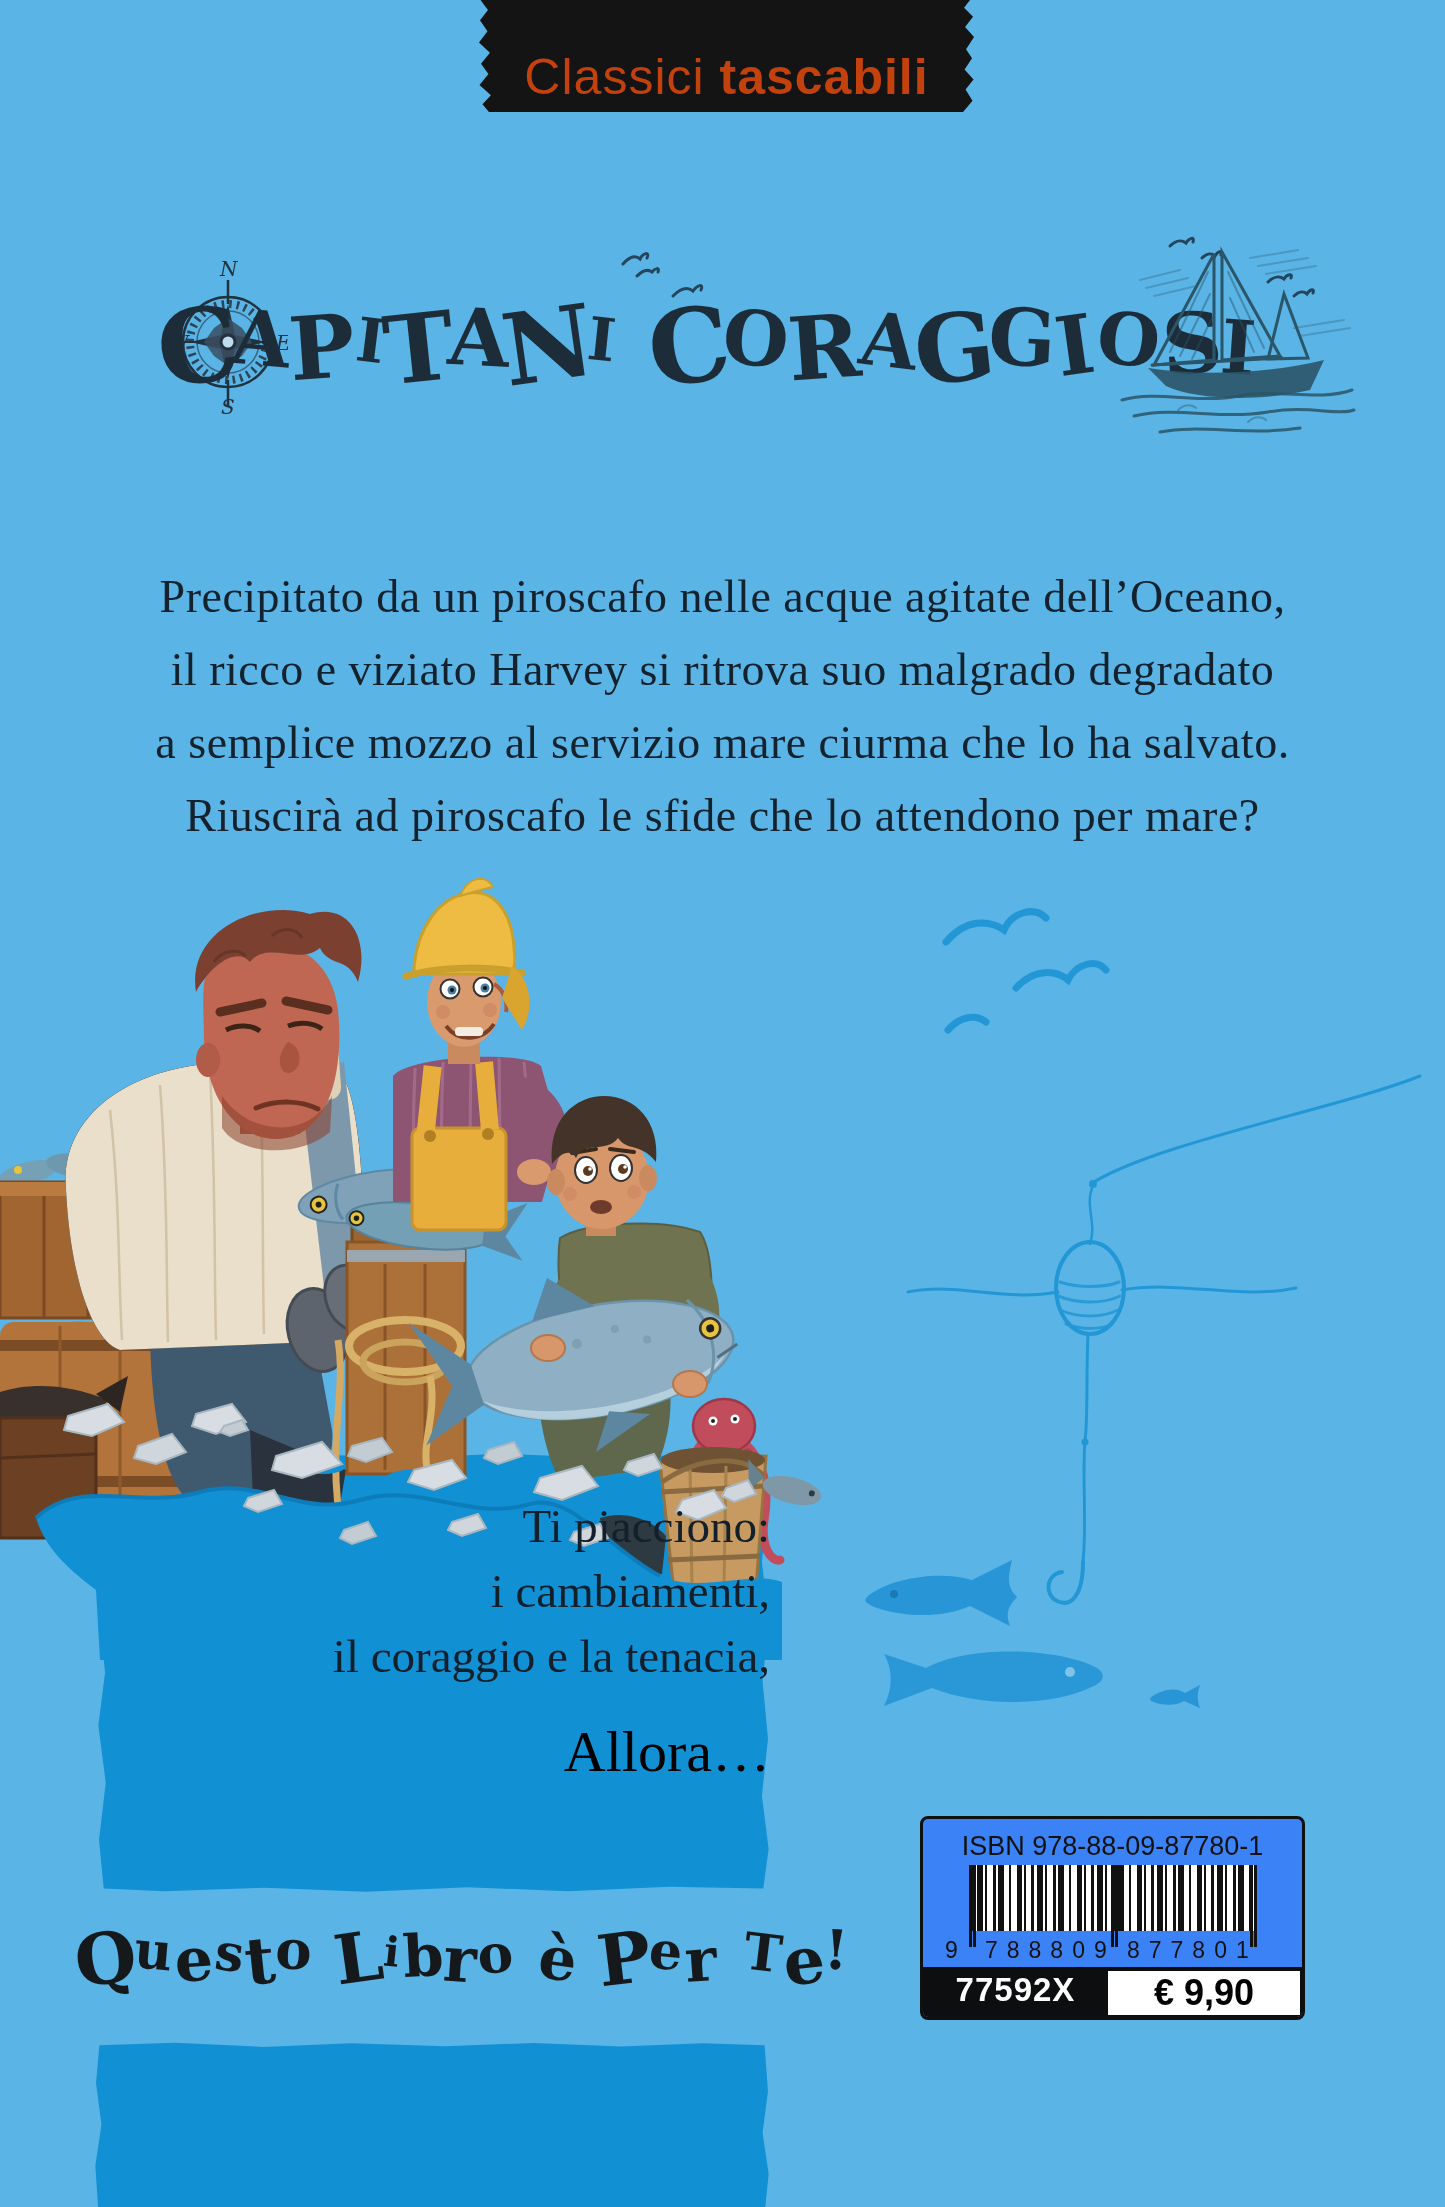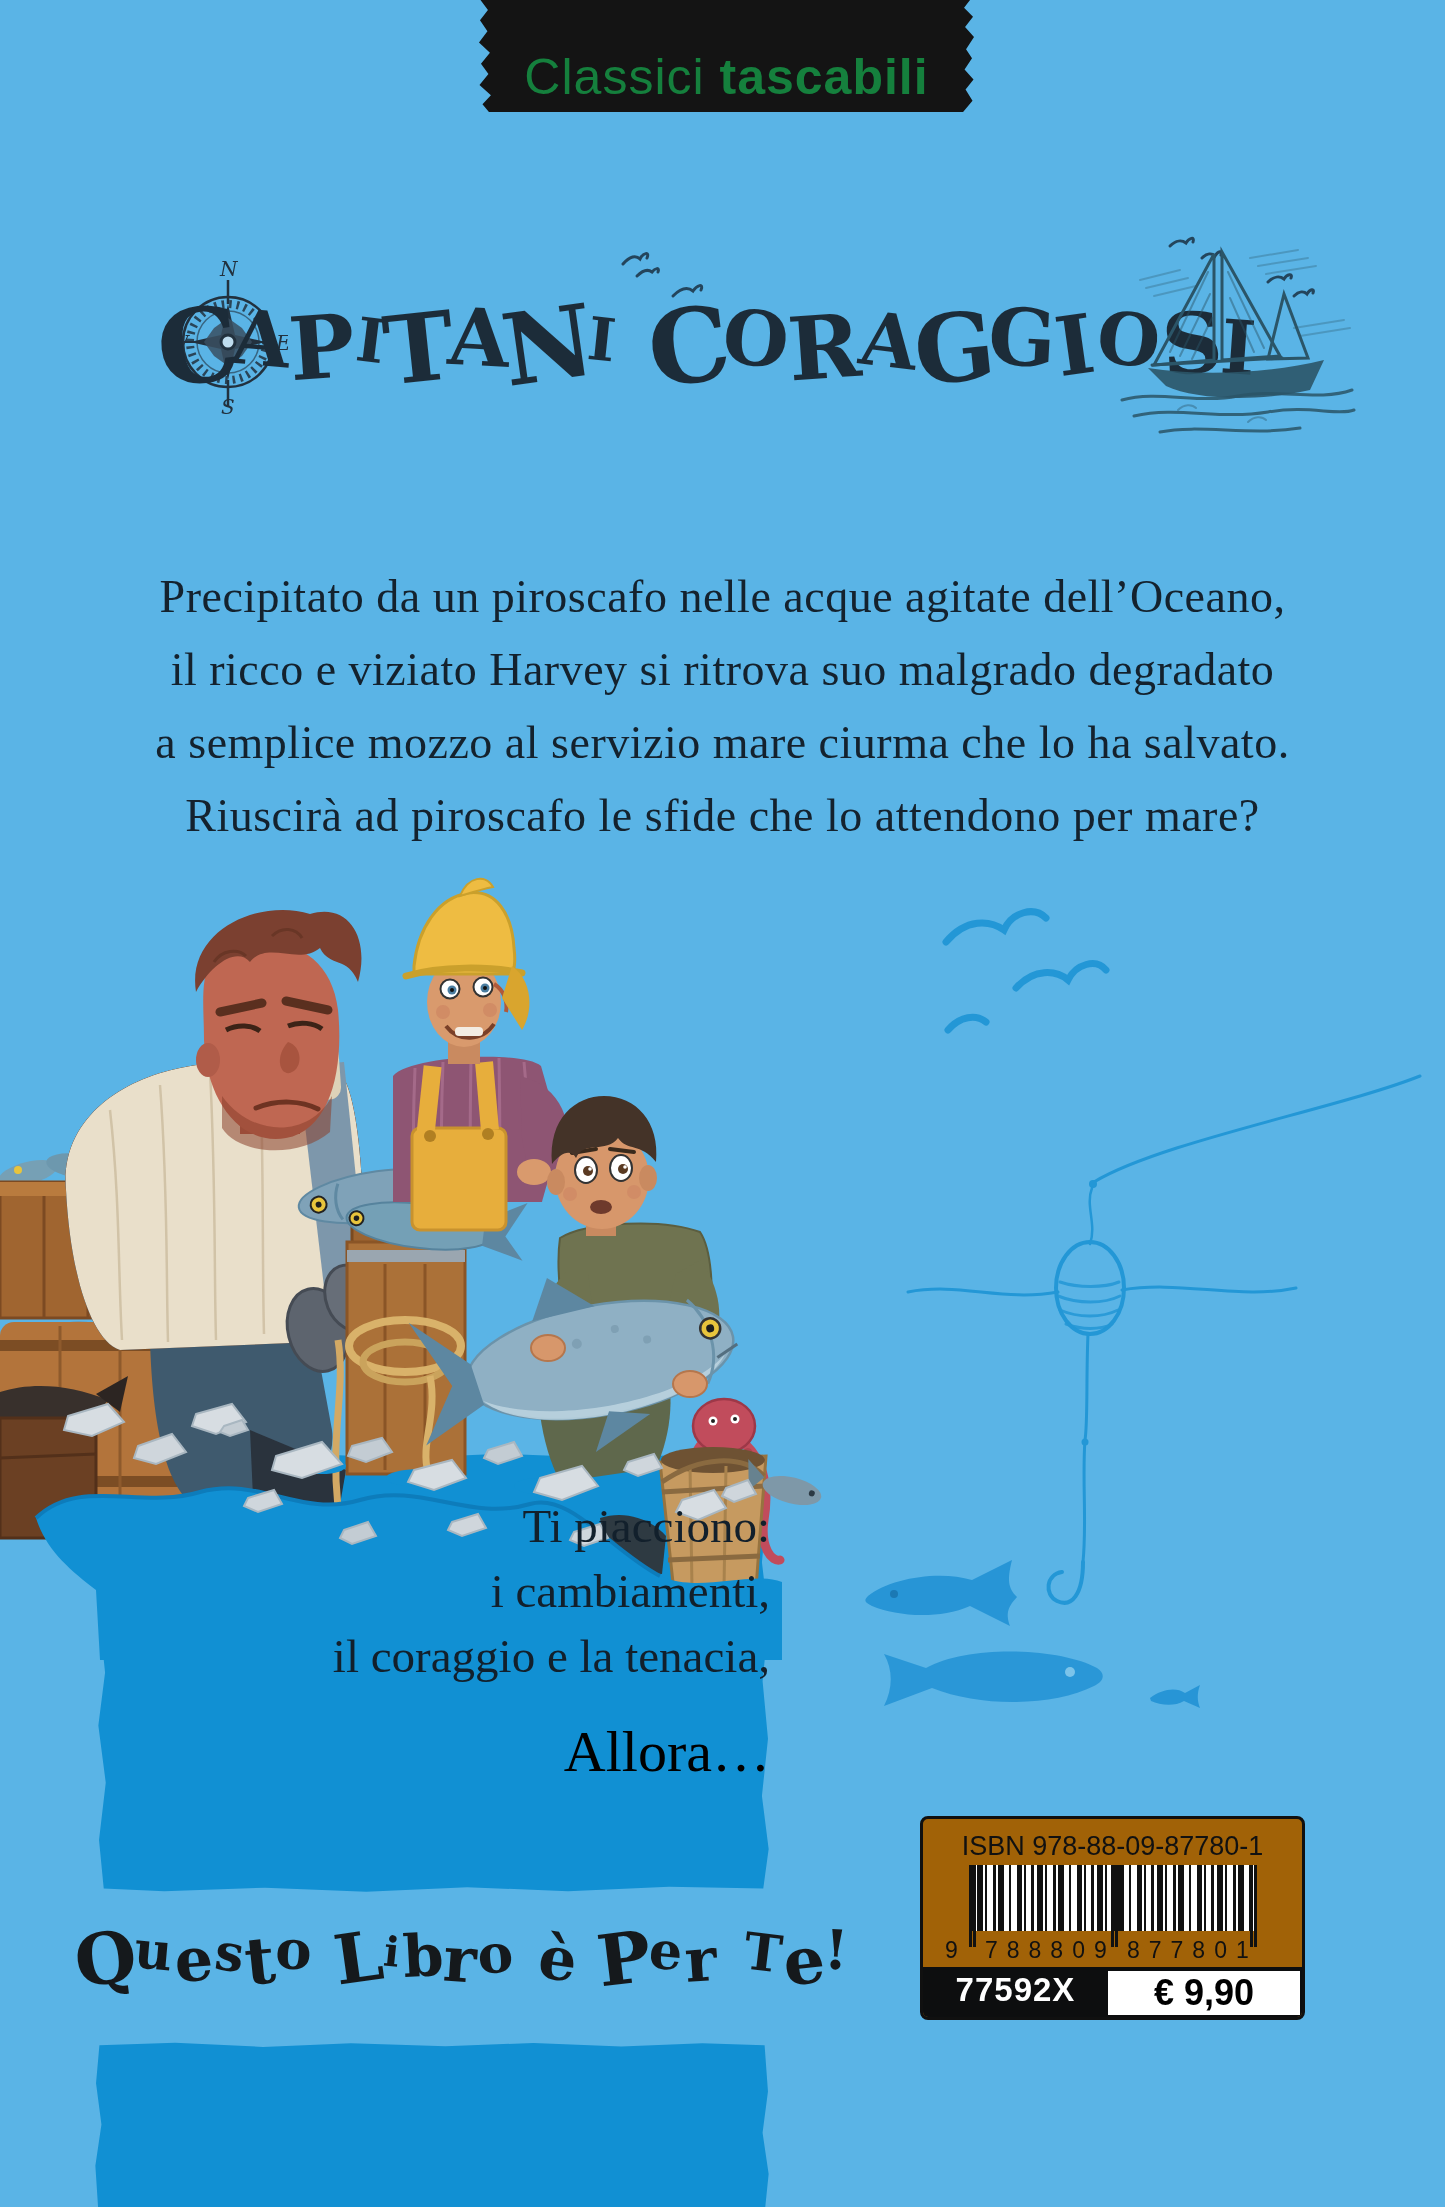--- a/index.html
+++ b/index.html
@@ -7,21 +7,21 @@
     position:relative;width:1445px;height:2207px;overflow:hidden;
     background:#5ab4e6;font-family:"Liberation Serif",serif;
   }
   
   .banner{
     position:absolute;left:478px;top:0;width:497px;height:112px;background:#141414;
     clip-path:polygon(0.5% 0%,99% 0%,97.8% 7%,99.6% 15%,98% 24%,99.8% 33%,98.2% 44%,99.4% 52%,97.9% 62%,99.7% 71%,98.1% 80%,99.5% 90%,97.6% 100%,2.2% 100%,0.9% 93%,2.6% 85%,0.3% 76%,2.1% 66%,0.6% 57%,2.4% 47%,0.2% 38%,1.9% 28%,0.4% 18%,2% 9%);
   }
   .banner-text{
     position:absolute;left:0;right:0;bottom:6px;text-align:center;
-    font-family:"Liberation Sans",sans-serif;font-size:50px;color:#15803d;letter-spacing:1px;
+    font-family:"Liberation Sans",sans-serif;font-size:50px;color:#c2410c;letter-spacing:1px;
   }
   .banner-text .bold{font-weight:700;}
   
   .compass{position:absolute;left:168px;top:258px;}
   .title{
     position:absolute;left:295px;top:258px;width:830px;height:170px;
     display:flex;justify-content:center;align-items:center;gap:36px;
     font-family:"DejaVu Serif",serif;font-weight:bold;color:#1c2c39;font-size:84px;
     letter-spacing:-3px;white-space:nowrap;
   }
@@ -51,21 +51,21 @@
   .tagline{
     position:absolute;left:80px;top:1922px;width:707px;text-align:center;z-index:3;
     font-family:"DejaVu Serif",serif;font-weight:bold;font-size:58px;color:#15191c;letter-spacing:1px;
     white-space:nowrap;
   }
   
   .crew{position:absolute;left:0;top:870px;z-index:2;}
   .sketch{position:absolute;left:820px;top:880px;z-index:0;}
   
   .isbn-box{
-    position:absolute;left:920px;top:1816px;width:385px;height:204px;background:#a16207;
+    position:absolute;left:920px;top:1816px;width:385px;height:204px;background:#3b82f6;
     border:3px solid #101010;border-radius:8px;box-sizing:border-box;z-index:4;
     font-family:"Liberation Sans",sans-serif;overflow:hidden;
   }
   .isbn-label{position:absolute;left:0;right:0;top:12px;text-align:center;font-size:27px;color:#111;letter-spacing:0;}
   .bars{
     position:absolute;left:48px;top:46px;width:284px;height:66px;
     background:repeating-linear-gradient(90deg,
       #111 0 3px,#fff 3px 6px,#111 6px 12px,#fff 12px 14px,
       #111 14px 16px,#fff 16px 22px,#111 22px 25px,#fff 25px 27px,
       #111 27px 33px,#fff 33px 38px,#111 38px 40px,#fff 40px 46px,

